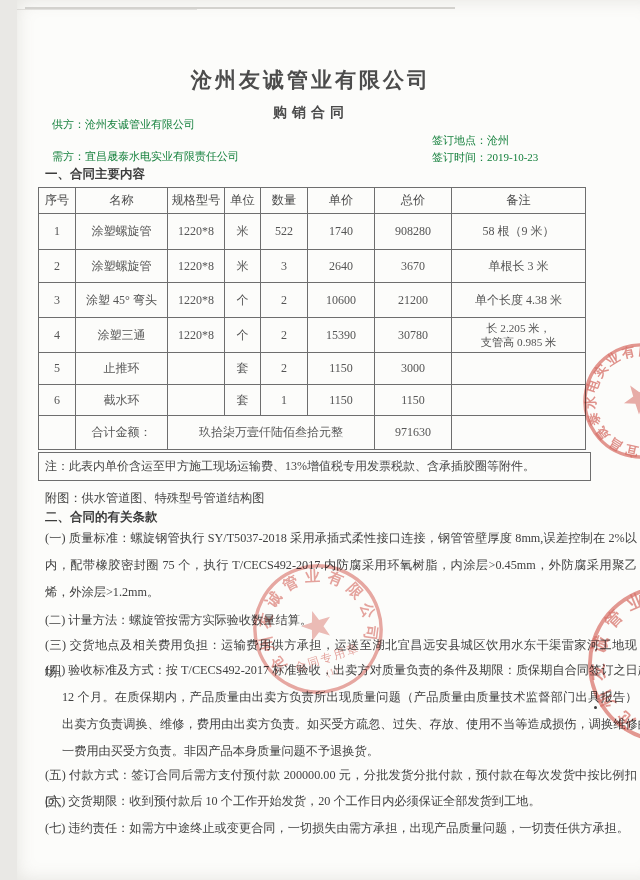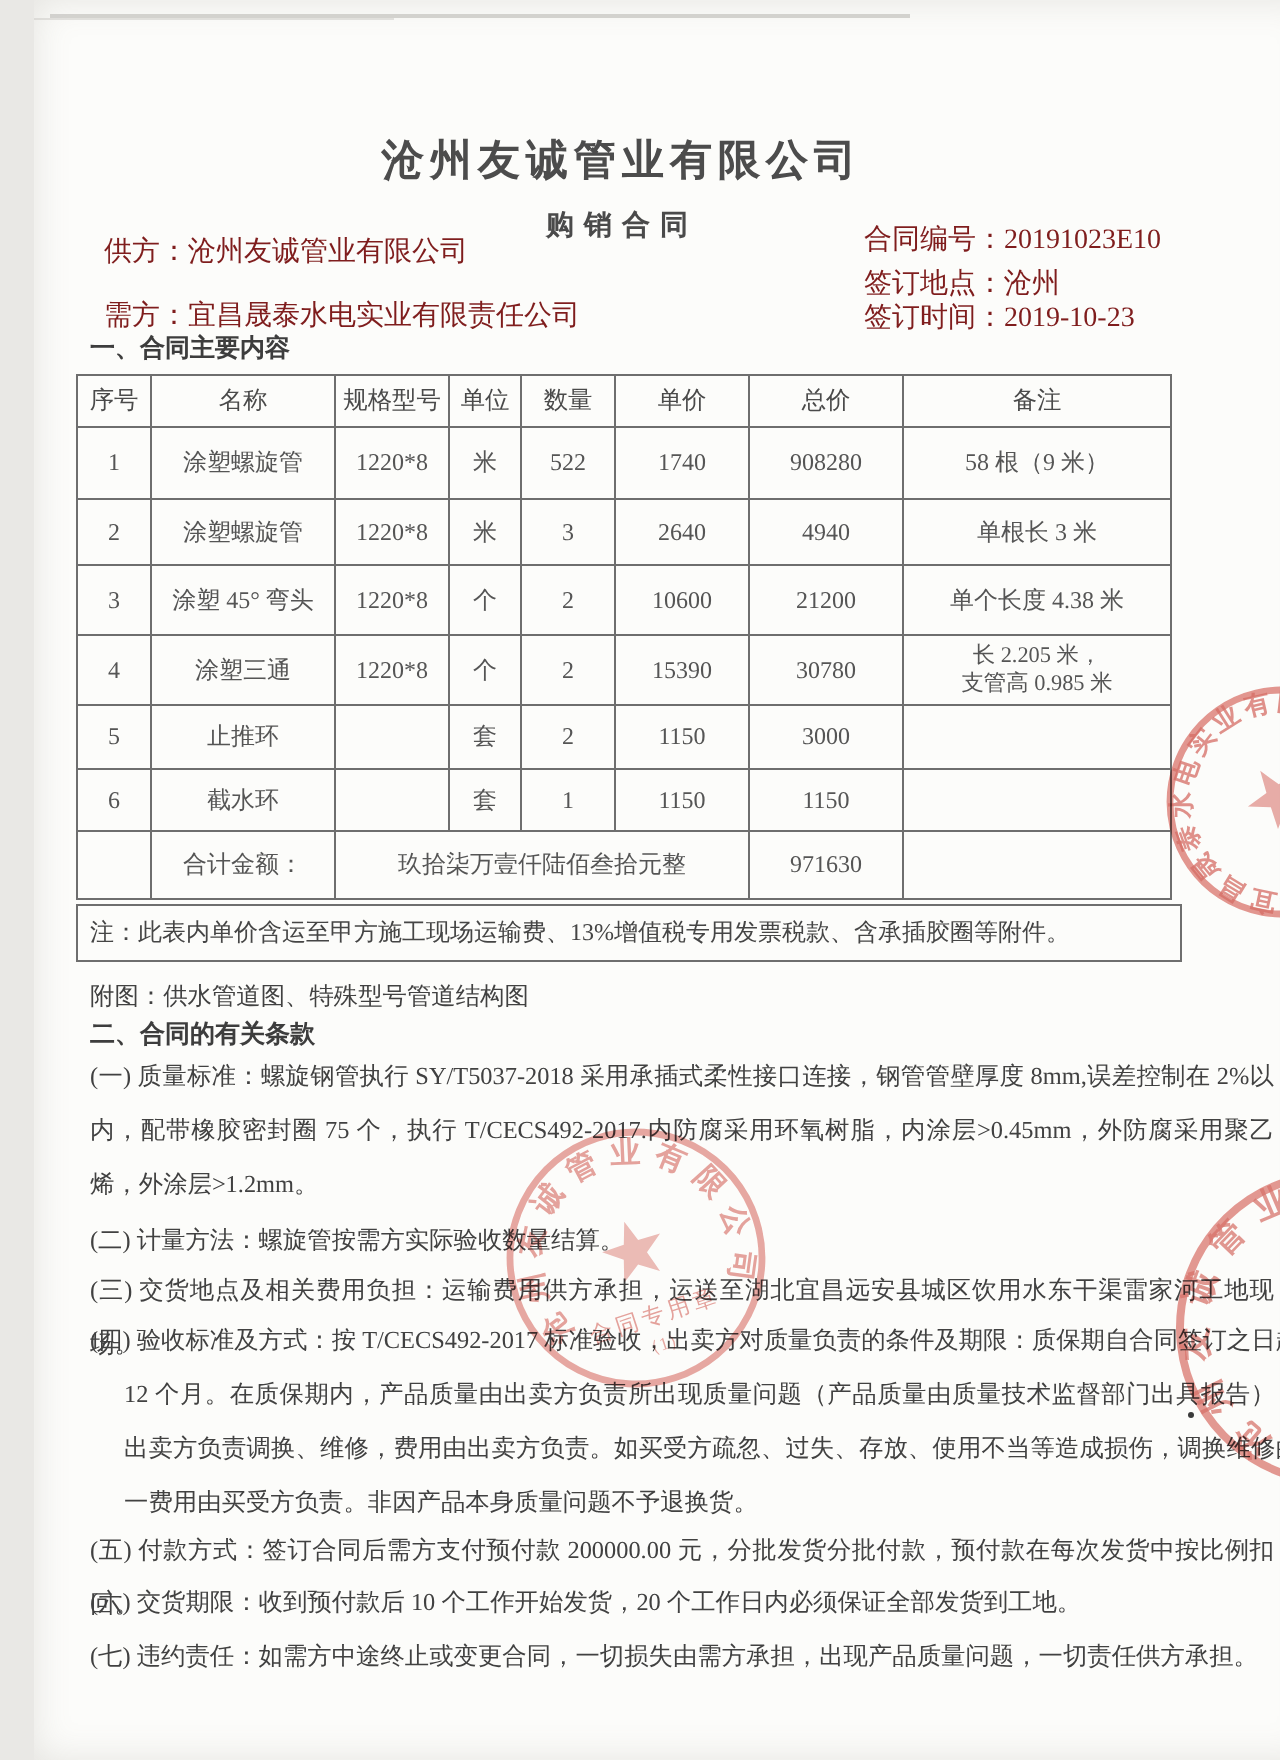--- a/index.html
+++ b/index.html
@@ -4,21 +4,21 @@
 <style>
   html,body{margin:0;padding:0;}
   body{width:640px;height:880px;background:#e9e8e5;font-family:"Liberation Serif","DejaVu Serif",serif;}
   .page{position:relative;width:640px;height:880px;background:#fcfcfa;overflow:hidden;color:#3f3f3f;
         box-shadow:inset 0 0 18px rgba(120,115,105,.18);margin-left:17px;}
   .abs{position:absolute;}
   .title{left:0;top:66px;width:588px;text-align:center;font-size:21px;font-weight:bold;
          letter-spacing:3px;color:#4c4c4c;}
   .subtitle{left:0;top:104px;width:588px;text-align:center;font-size:14px;font-weight:bold;
             letter-spacing:5px;color:#4a4a4a;}
-  .meta{font-size:14px;color:#7f1d1d;white-space:nowrap;}
+  .meta{font-size:11px;color:#15803d;white-space:nowrap;}
   .sec-title{font-size:12.5px;font-weight:bold;color:#3d3d3d;}
   table.items{position:absolute;left:21px;top:187px;width:547px;border-collapse:collapse;
               table-layout:fixed;font-size:12px;color:#555;padding-left:48px;}
   table.items td,table.items th{border:1px solid #6e6e6e;text-align:center;vertical-align:middle;
               padding:0;font-weight:normal;overflow:hidden;}
   table.items th{font-size:12.2px;color:#4a4a4a;}
   .remark2{font-size:11.2px;line-height:14px;}
   .notebox{left:21px;top:452px;width:545px;height:27px;border:1px solid #6e6e6e;
            font-size:12px;color:#454545;display:flex;align-items:center;padding-left:6px;}
   .para{font-size:12.2px;line-height:27px;color:#414141;text-align:justify;}
@@ -37,23 +37,20 @@
   <div class="abs speck" style="left:577px;top:706px;"></div>
 
   <div class="abs title">沧州友诚管业有限公司</div>
   <div class="abs subtitle">购销合同</div>
 
   <div class="abs meta" style="left:35px;top:117px;">
     <span>供方：</span><span>沧州友诚管业有限公司</span>
   </div>
   <div class="abs meta" style="left:35px;top:149px;">
     <span>需方：</span><span>宜昌晟泰水电实业有限责任公司</span>
-  </div>
-  <div class="abs meta" style="left:415px;top:111px;">
-    <span>合同编号：</span><span>20191023E10</span>
   </div>
   <div class="abs meta" style="left:415px;top:133px;">
     <span>签订地点：</span><span>沧州</span>
   </div>
   <div class="abs meta" style="left:415px;top:150px;">
     <span>签订时间：</span><span>2019-10-23</span>
   </div>
 
   <div class="abs sec-title" style="left:28px;top:166px;">一、合同主要内容</div>
 
@@ -89,21 +86,21 @@
       <td>908280</td>
       <td>58 根（9 米）</td>
     </tr>
     <tr style="height:33px">
       <td>2</td>
       <td>涂塑螺旋管</td>
       <td>1220*8</td>
       <td>米</td>
       <td>3</td>
       <td>2640</td>
-      <td>4940</td>
+      <td>3670</td>
       <td>单根长 3 米</td>
     </tr>
     <tr style="height:35px">
       <td>3</td>
       <td>涂塑 45° 弯头</td>
       <td>1220*8</td>
       <td>个</td>
       <td>2</td>
       <td>10600</td>
       <td>21200</td>

